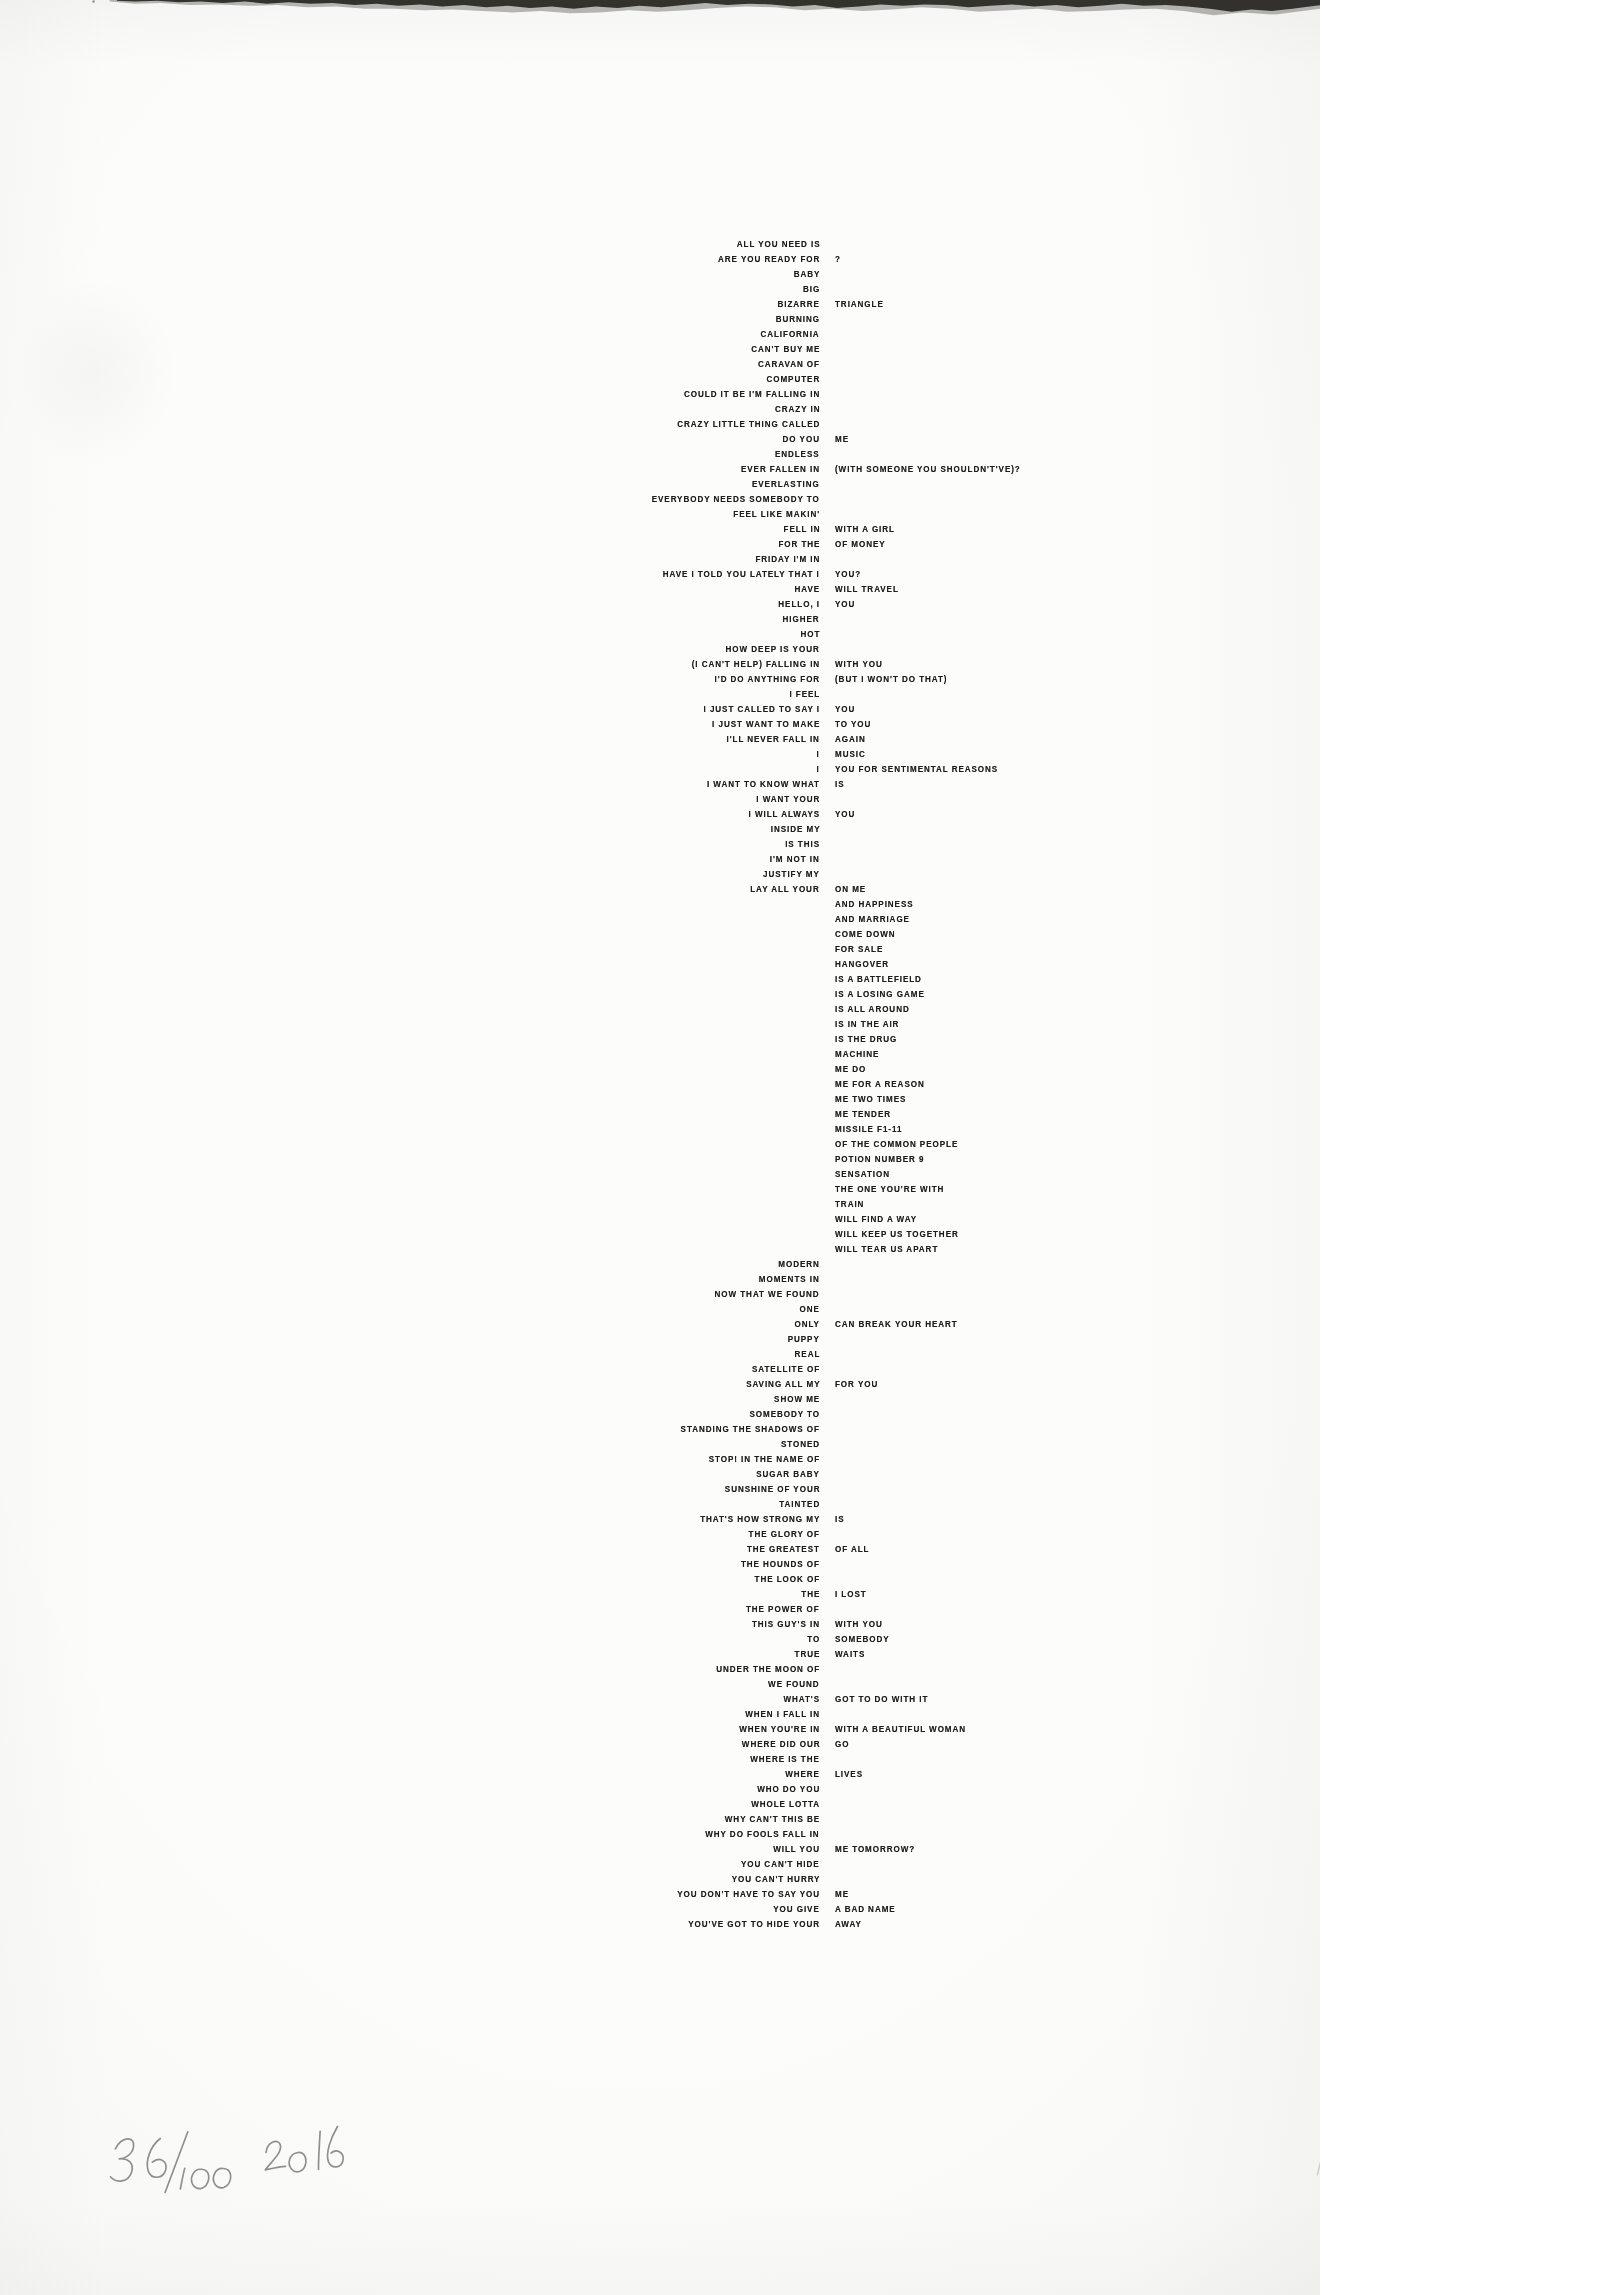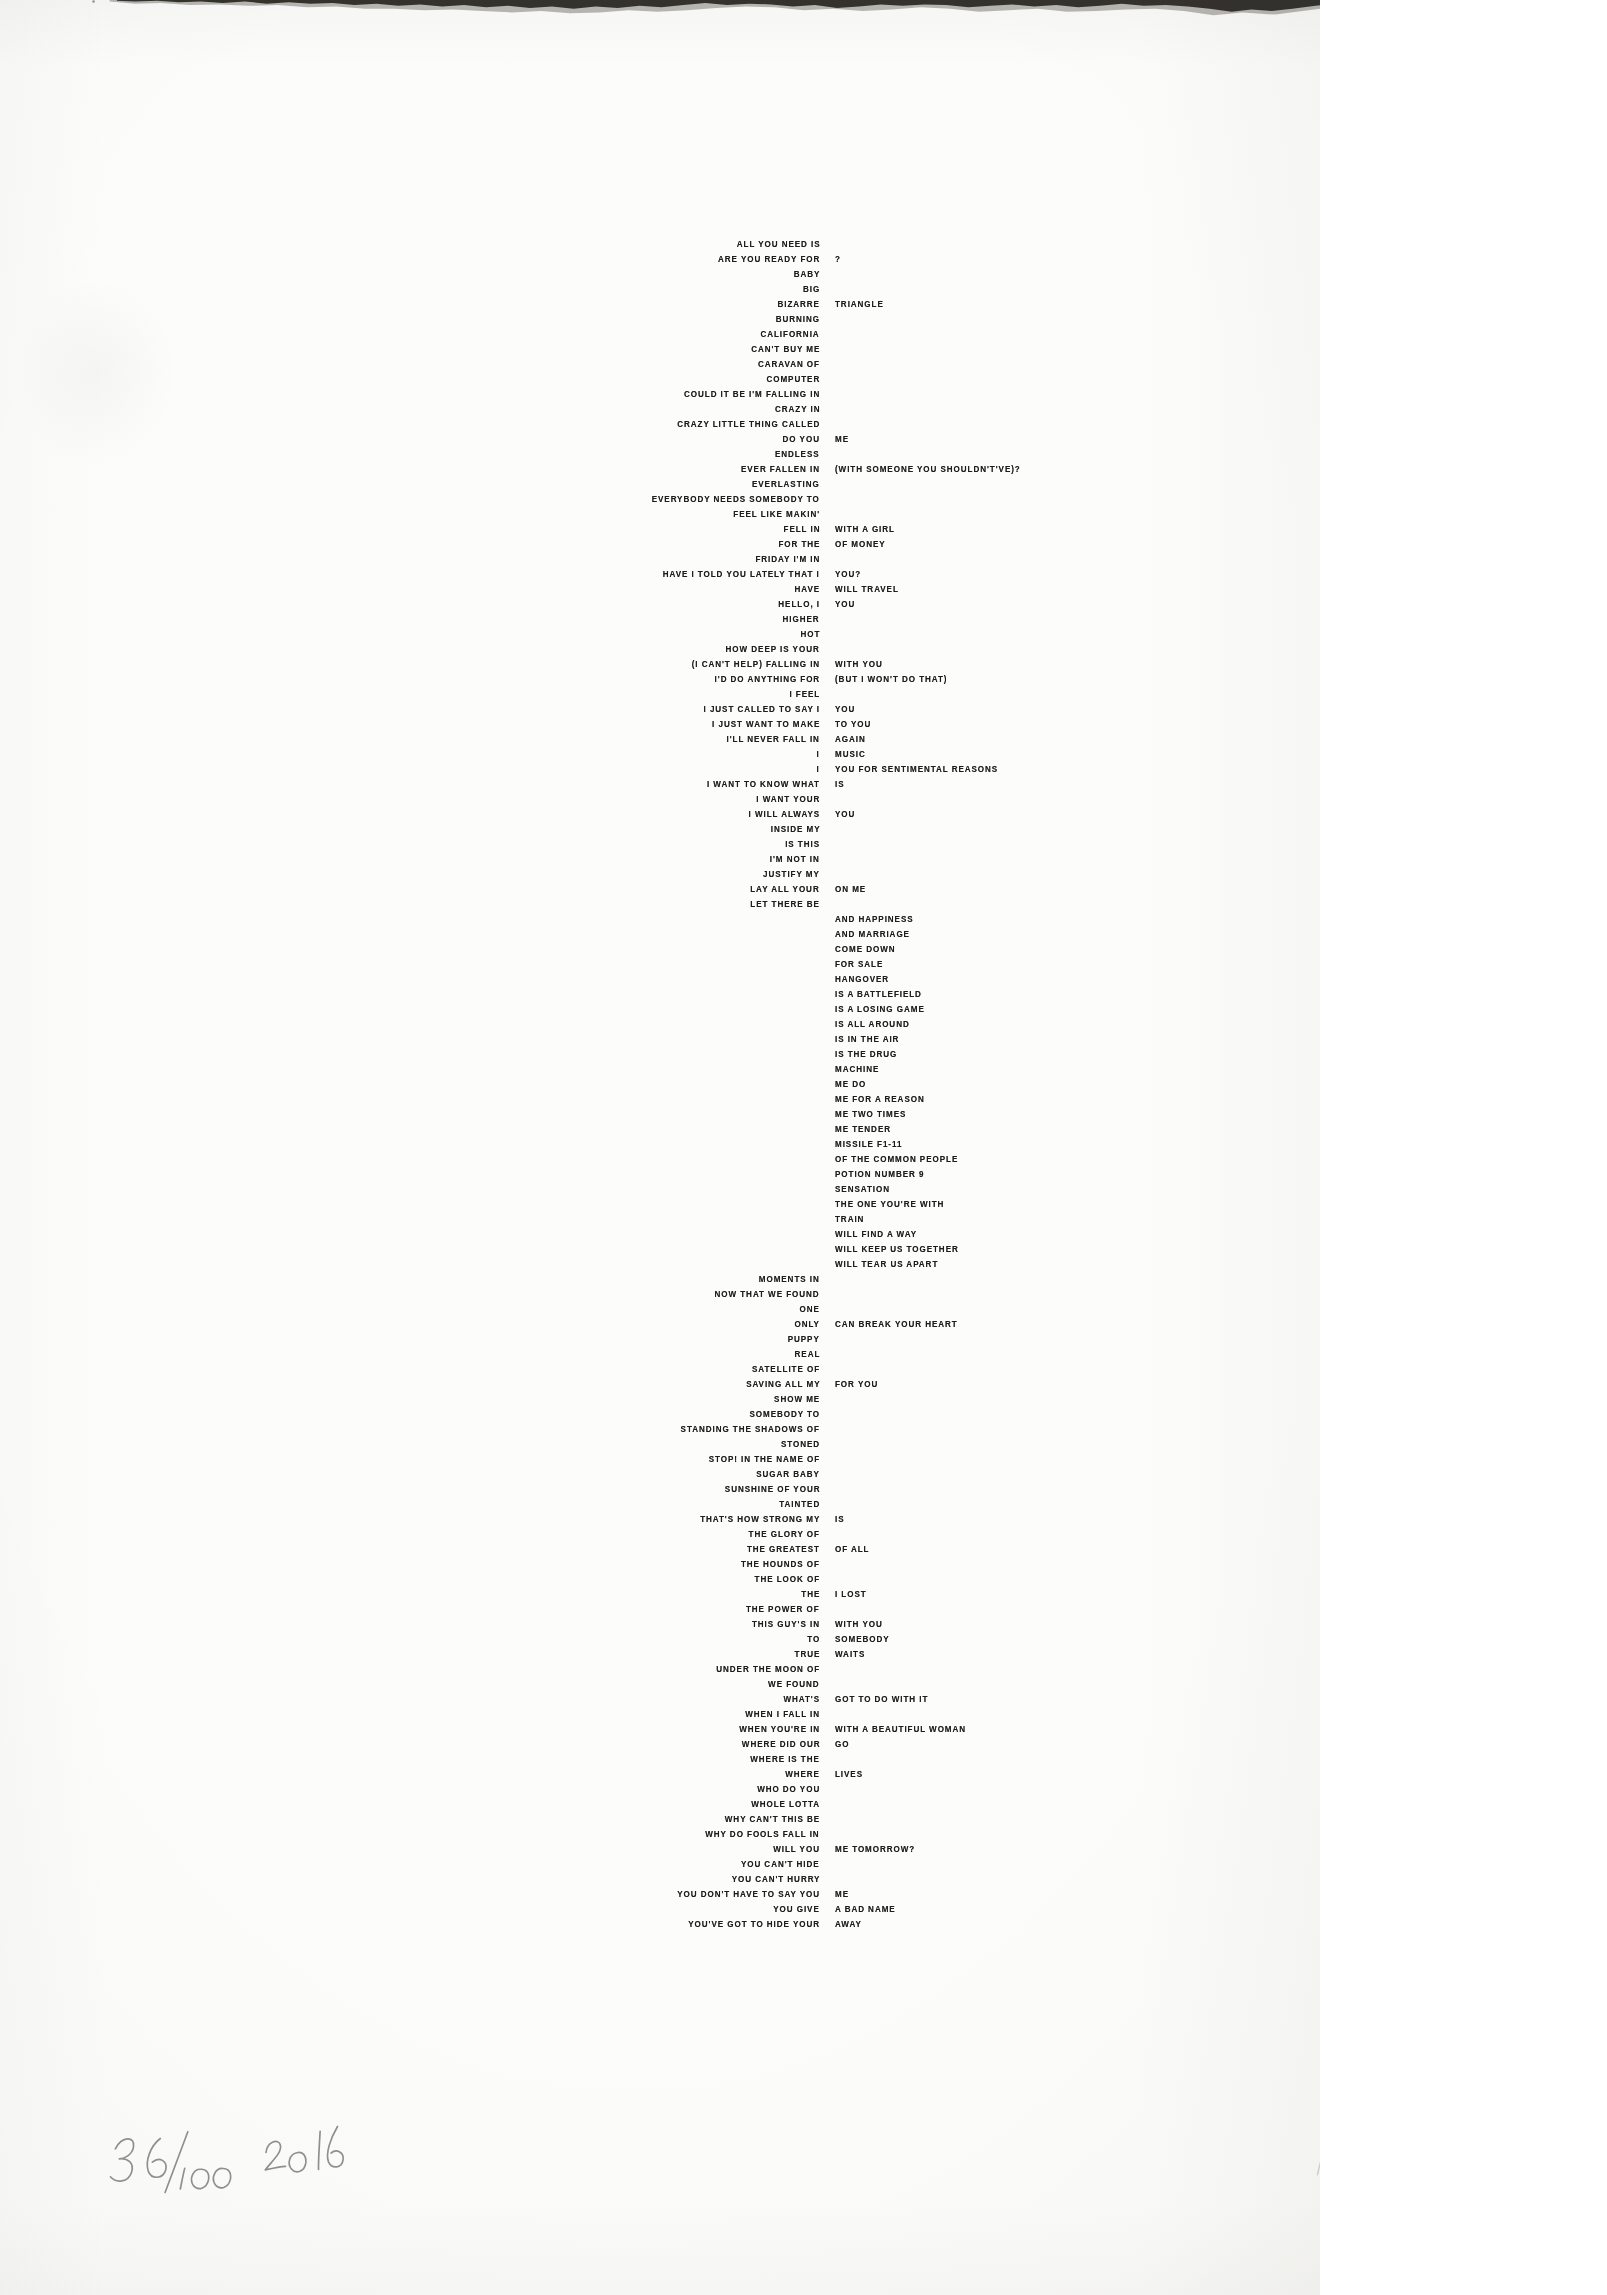--- a/index.html
+++ b/index.html
@@ -235,24 +235,20 @@
       </div>
       <div class="row">
         <div class="cl"><span class="t">JUSTIFY MY</span></div>
         <div class="cr"><span class="t"></span></div>
       </div>
       <div class="row">
         <div class="cl"><span class="t">LAY ALL YOUR</span></div>
         <div class="cr"><span class="t">ON ME</span></div>
       </div>
       <div class="row">
-        <div class="cl"><span class="t">LET THERE BE</span></div>
-        <div class="cr"><span class="t"></span></div>
-      </div>
-      <div class="row">
         <div class="cl"><span class="t"></span></div>
         <div class="cr"><span class="t">AND HAPPINESS</span></div>
       </div>
       <div class="row">
         <div class="cl"><span class="t"></span></div>
         <div class="cr"><span class="t">AND MARRIAGE</span></div>
       </div>
       <div class="row">
         <div class="cl"><span class="t"></span></div>
         <div class="cr"><span class="t">COME DOWN</span></div>
@@ -333,20 +329,24 @@
         <div class="cl"><span class="t"></span></div>
         <div class="cr"><span class="t">WILL FIND A WAY</span></div>
       </div>
       <div class="row">
         <div class="cl"><span class="t"></span></div>
         <div class="cr"><span class="t">WILL KEEP US TOGETHER</span></div>
       </div>
       <div class="row">
         <div class="cl"><span class="t"></span></div>
         <div class="cr"><span class="t">WILL TEAR US APART</span></div>
+      </div>
+      <div class="row">
+        <div class="cl"><span class="t">MODERN</span></div>
+        <div class="cr"><span class="t"></span></div>
       </div>
       <div class="row">
         <div class="cl"><span class="t">MOMENTS IN</span></div>
         <div class="cr"><span class="t"></span></div>
       </div>
       <div class="row">
         <div class="cl"><span class="t">NOW THAT WE FOUND</span></div>
         <div class="cr"><span class="t"></span></div>
       </div>
       <div class="row">

